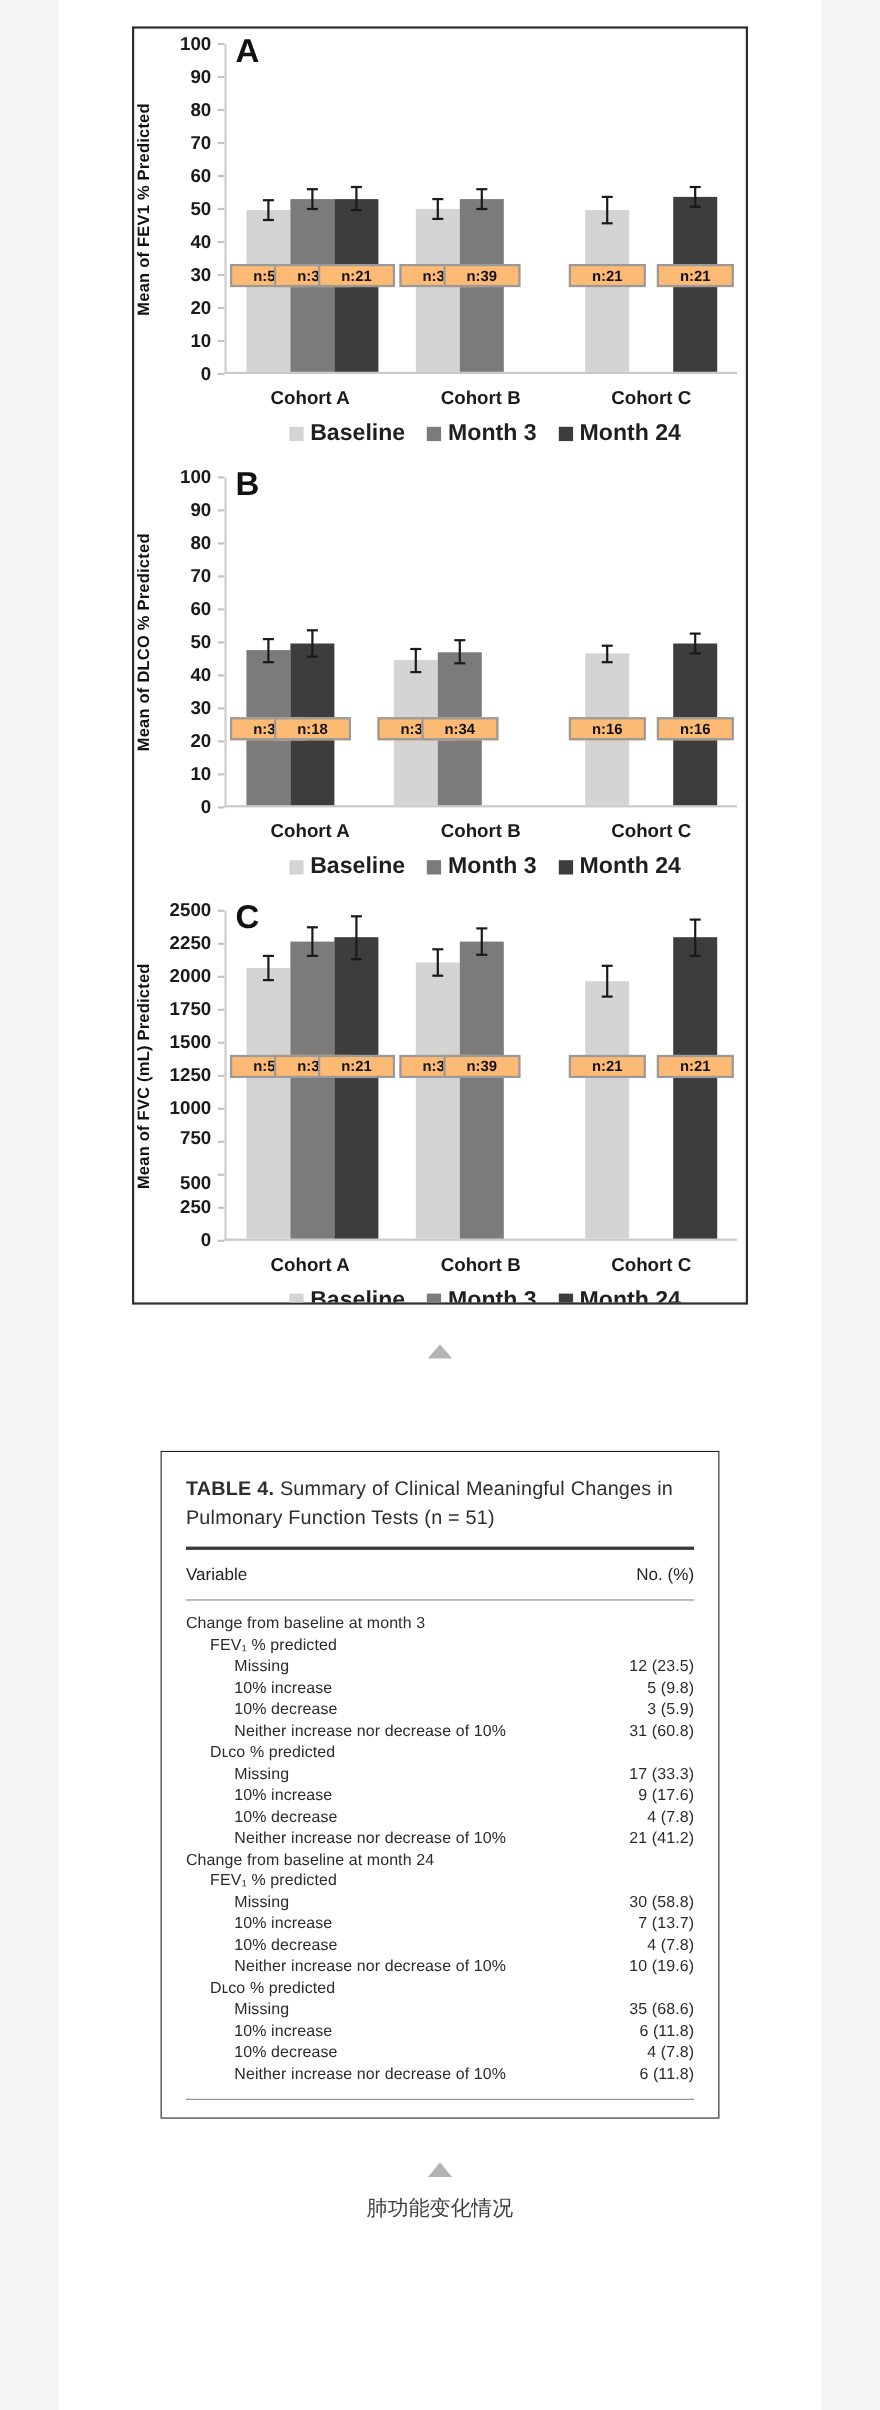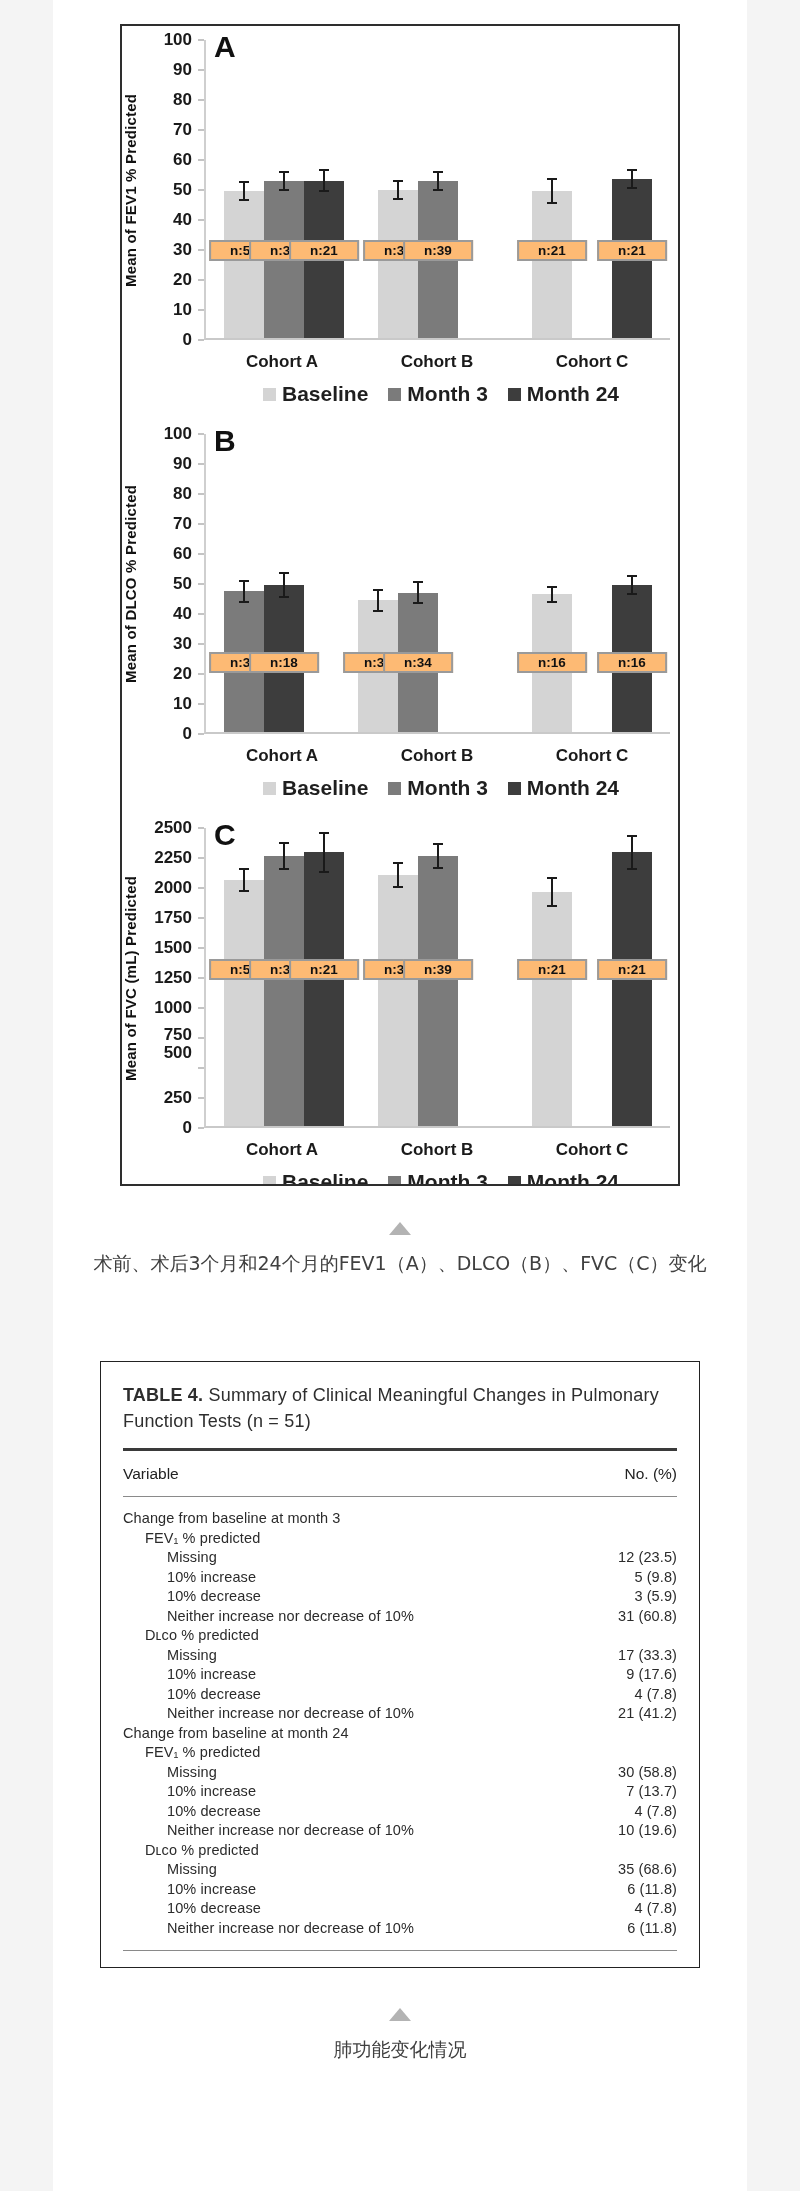--- a/index.html
+++ b/index.html
@@ -33,21 +33,21 @@
   .legend-label { font-weight: bold; font-size: 21px; color: #1f1f1f; }
   .figure-box .chart:last-child .legend { margin-bottom: -10px; }
 
   
   .tri { width: 0; height: 0; border-left: 11px solid transparent; border-right: 11px solid transparent; border-bottom: 13px solid #b3b3b3; margin: 0 auto; }
   .tri-1 { margin-top: 36px; }
   .tri-2 { margin-top: 40px; }
   .caption { text-align: center; font-size: 19px; color: #404040; margin-top: 16px; font-family: "DejaVu Sans", sans-serif; }
 
   
-  .table-box { width: 600px; margin: 84px auto 0; border: 1.5px solid #222; background: #fff; padding: 20px 22px 16px; }
+  .table-box { width: 508px; margin: 84px auto 0; border: 1.5px solid #222; background: #fff; padding: 20px 22px 16px; }
   .table-title { font-size: 18px; line-height: 1.45; color: #2e2e2e; letter-spacing: .2px; }
   .tt-bold { font-weight: bold; }
   .rule-thick { border-top: 3px solid #3a3a3a; margin-top: 14px; }
   .thead { display: flex; justify-content: space-between; padding: 14px 0 13px; font-size: 15.5px; color: #222; }
   .rule-thin { border-top: 1px solid #8a8a8a; }
   .tbody { margin-top: 12px; margin-bottom: 12px; }
   .trow { display: flex; justify-content: space-between; font-size: 14.5px; line-height: 19.5px; color: #2b2b2b; letter-spacing: .1px; }
   .tval { white-space: nowrap; padding-left: 8px; }
   .tfoot { font-size: 13.2px; line-height: 1.45; color: #333; margin-top: 10px; }
 </style>
@@ -272,21 +272,21 @@
           </div>
         </div>
         <div class="chart">
           <div class="plot-row">
             <div class="ylabel">Mean of FVC (mL) Predicted</div>
             <div class="yaxis">
               <div class="ytick-label" style="bottom: -9px;">0</div>
               <div class="ytick" style="bottom: -1px;"></div>
               <div class="ytick-label" style="bottom: 21px;">250</div>
               <div class="ytick" style="bottom: 29px;"></div>
-              <div class="ytick-label" style="bottom: 66px;">500</div>
+              <div class="ytick-label" style="bottom: 43px;">500</div>
               <div class="ytick" style="bottom: 59px;"></div>
               <div class="ytick-label" style="bottom: 84px;">750</div>
               <div class="ytick" style="bottom: 89px;"></div>
               <div class="ytick-label" style="bottom: 111px;">1000</div>
               <div class="ytick" style="bottom: 119px;"></div>
               <div class="ytick-label" style="bottom: 141px;">1250</div>
               <div class="ytick" style="bottom: 149px;"></div>
               <div class="ytick-label" style="bottom: 171px;">1500</div>
               <div class="ytick" style="bottom: 179px;"></div>
               <div class="ytick-label" style="bottom: 201px;">1750</div>
@@ -377,21 +377,20 @@
             </div>
             <div class="legend-item">
               <div class="swatch" style="background: rgb(61, 61, 61);"></div>
               <div class="legend-label">Month 24</div>
             </div>
           </div>
         </div>
       </div>
 
     <div class="tri tri-1"></div>
-    <div class="caption">术前、术后3个月和24个月的FEV1（A）、DLCO（B）、FVC（C）变化</div>
 
     <div class="table-box">
       <div class="table-title"><span class="tt-bold">TABLE 4.</span><span> Summary of Clinical Meaningful Changes in Pulmonary Function Tests (n = 51)</span></div>
       <div class="rule-thick"></div>
       <div class="thead">
         <span>Variable</span>
         <span>No. (%)</span>
       </div>
       <div class="rule-thin"></div>
       <div class="tbody">

